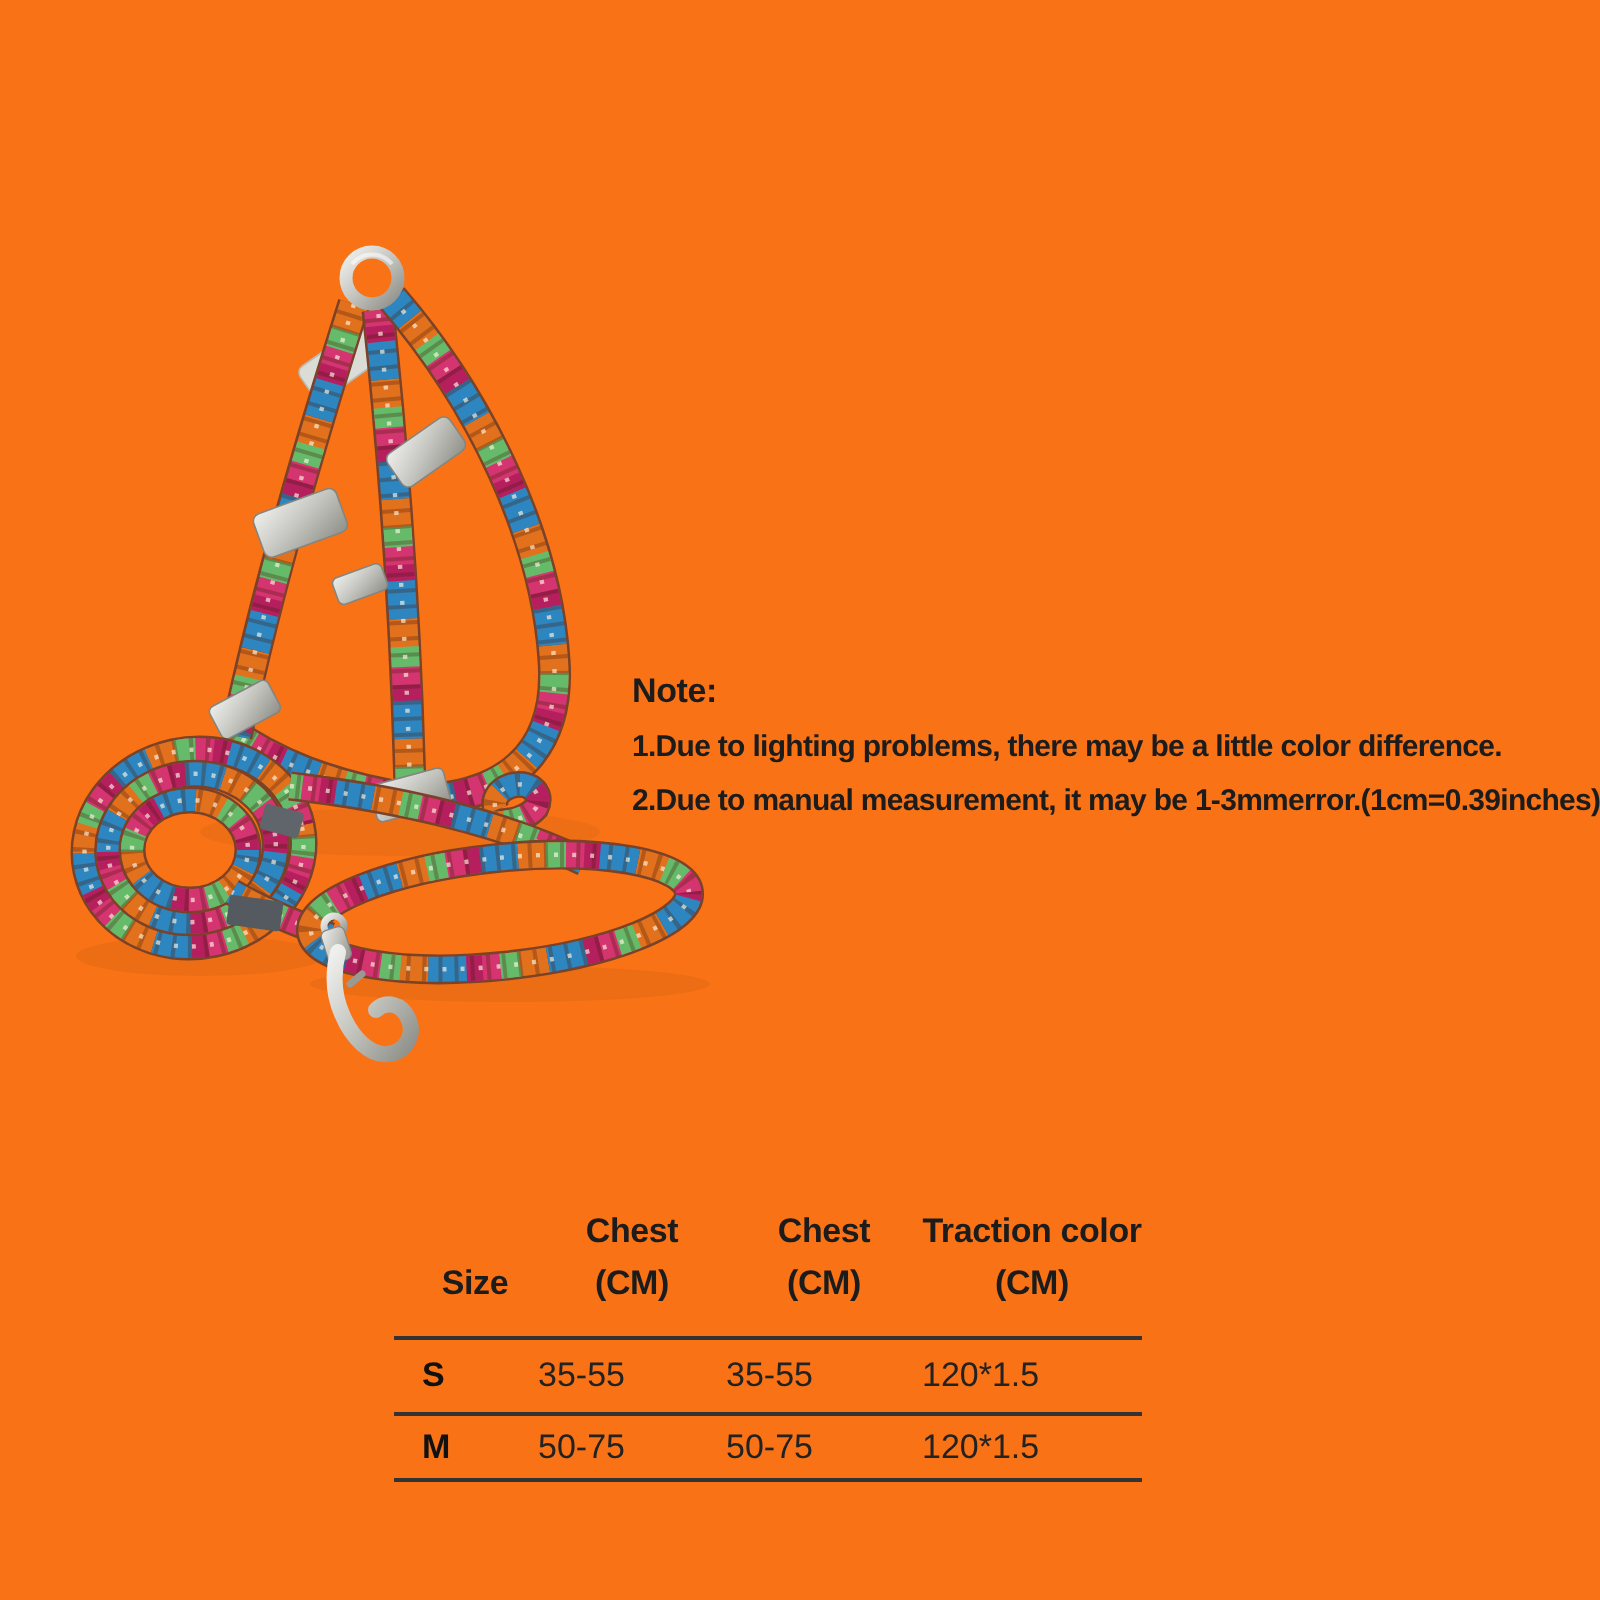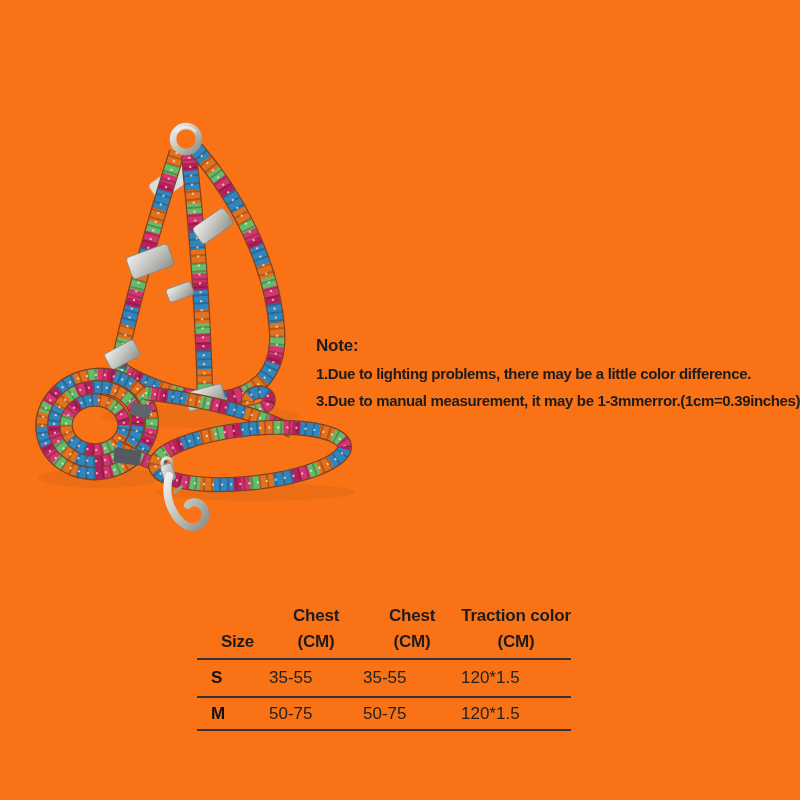--- a/index.html
+++ b/index.html
@@ -19,21 +19,21 @@
     position:absolute;left:197px;top:594px;width:374px;
     border-collapse:collapse;table-layout:fixed;
   }
   .size-table col.c1{width:72px;}
   .size-table col.c2{width:94px;}
   .size-table col.c3{width:98px;}
   .size-table col.c4{width:110px;}
   .size-table th,.size-table td{padding:0;white-space:nowrap;}
   .size-table thead th{
     font-size:17px;font-weight:700;text-align:center;vertical-align:bottom;
-    line-height:26px;padding-bottom:3px;height:61px;letter-spacing:-0.2px;
+    line-height:26px;padding-bottom:13px;height:61px;letter-spacing:-0.2px;
   }
   .size-table thead tr{border-bottom:2px solid #333333;}
   .size-table th.col-size{text-align:center;padding-left:9px;}
   .size-table tbody td{font-size:17px;font-weight:400;text-align:left;color:#222222;}
   .size-table tbody td.cell-size{text-align:left;padding-left:14px;font-weight:700;color:#111111;}
   .size-table tbody tr{border-bottom:2px solid #333333;}
   .size-table tbody tr.row-s{height:38px;}
   .size-table tbody tr.row-m{height:33px;}
 </style>
 </head>
@@ -204,21 +204,21 @@
       <circle cx="167" cy="463" r="5" fill="none" stroke="url(#metal)" stroke-width="3.5"></circle>
       <rect x="162" y="464" width="12" height="17" rx="3" transform="rotate(-18 168 472)" fill="url(#metal)" stroke="#85857f" stroke-width="0.6"></rect>
       <path d="M169,476 C166,488 167,498 171,507 C176,519 185,528 194,527 C203,526 208,517 204,509 C201,502 193,500 188,505" fill="none" stroke="url(#metal)" stroke-width="8" stroke-linecap="round"></path>
       <line x1="175" y1="492" x2="181" y2="487" stroke="#9a9a94" stroke-width="3.5" stroke-linecap="round"></line>
     </g>
   </svg>
 
   <div class="note">
     <div class="note-title">Note:</div>
     <div class="note-line">1.Due to lighting problems, there may be a little color difference.</div>
-    <div class="note-line">3.Due to manual measurement, it may be 1-3mmerror.(1cm=0.39inches)</div>
+    <div class="note-line">2.Due to manual measurement, it may be 1-3mmerror.(1cm=0.39inches)</div>
   </div>
 
   <table class="size-table">
     <colgroup>
         <col class="c1">
         <col class="c2">
         <col class="c3">
         <col class="c4">
       </colgroup>
     <thead>

